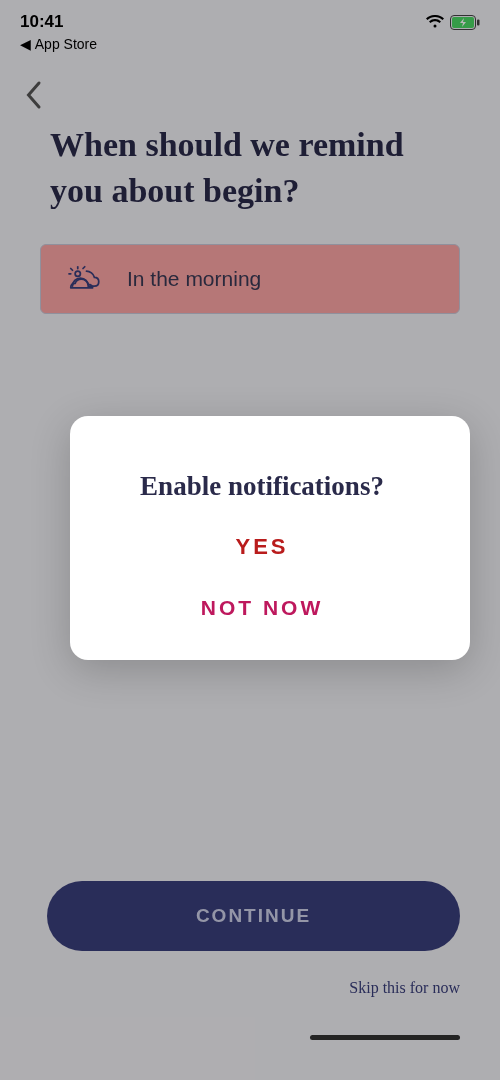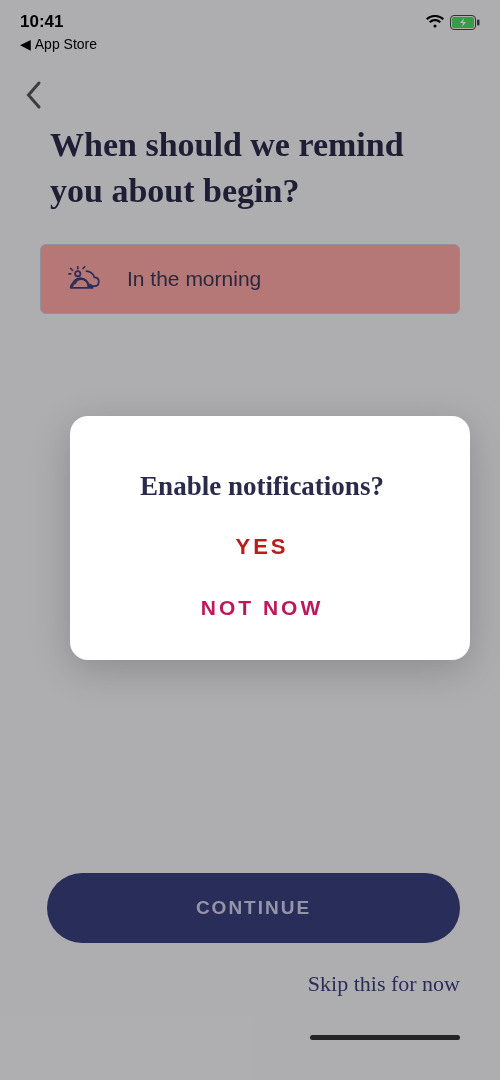--- a/index.html
+++ b/index.html
@@ -83,21 +83,21 @@
       color: #cdd0e8;
       border: none;
       border-radius: 36px;
       padding: 24px;
       font-size: 19px;
       font-weight: 600;
       letter-spacing: 2px;
     }
     .skip-link {
       color: #3a3f7c;
-      font-size: 22px;
+      font-size: 16px;
       font-family: Georgia, serif;
     }
     .home-indicator {
       width: 150px;
       height: 5px;
       background: #333;
       border-radius: 3px;
       margin-top: 10px;
     }
     .overlay {

